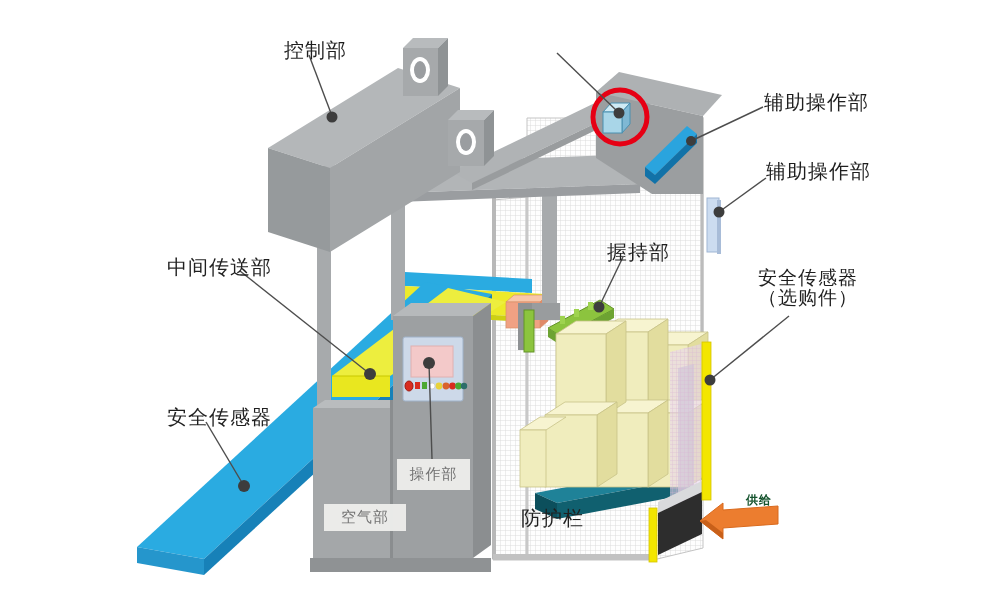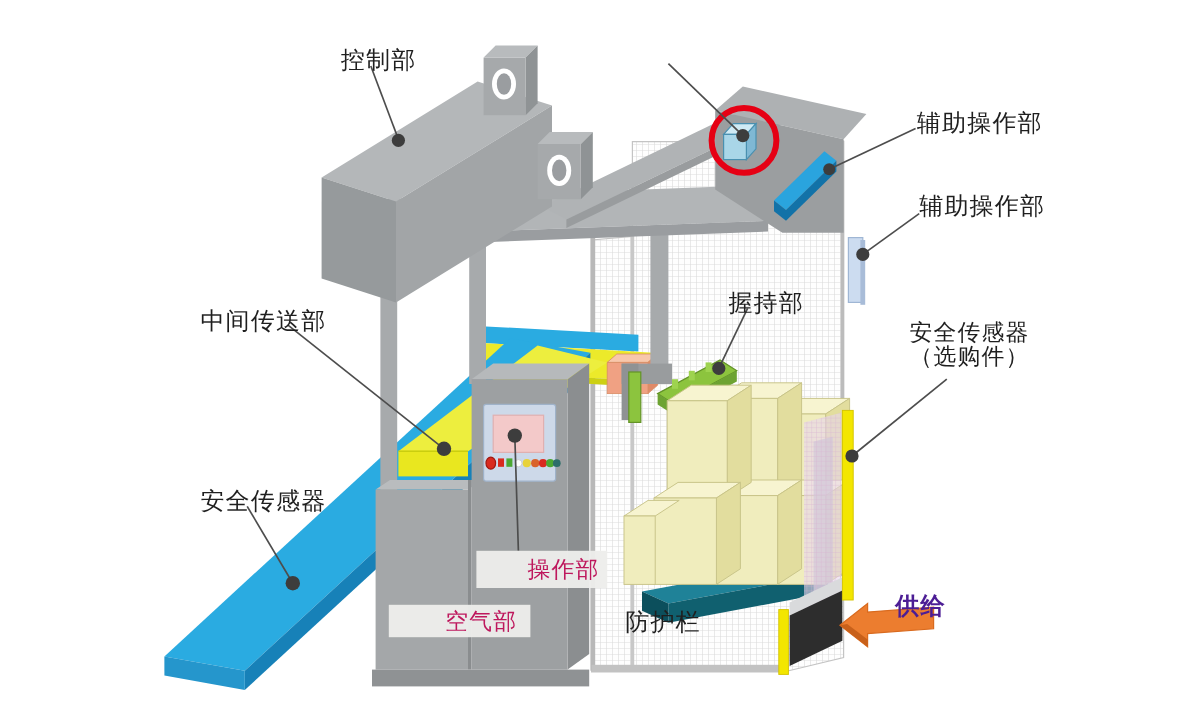--- a/index.html
+++ b/index.html
@@ -1,23 +1,23 @@
 <!DOCTYPE html>
 <html><head>
 <meta charset="utf-8">
 <style>
   html,body{margin:0;padding:0;background:#fff;}
   #stage{position:relative;width:1000px;height:600px;background:#ffffff;overflow:hidden;
          font-family:"Liberation Sans","DejaVu Sans",sans-serif;}
   #art{position:absolute;left:0;top:0;}
   .lbl{position:absolute;font-size:20px;color:#1f1f1f;white-space:nowrap;letter-spacing:1px;}
   .plate{position:absolute;background:rgba(237,237,235,0.96);display:flex;align-items:center;
-         justify-content:center;font-size:19px;color:#be185d;letter-spacing:1px;padding-left:36px;}
+         justify-content:center;font-size:15px;color:#737373;letter-spacing:1px;}
   .two-line{position:absolute;text-align:center;font-size:19px;color:#1f1f1f;line-height:20px;letter-spacing:1px;}
-  .supply{position:absolute;font-size:20px;font-weight:bold;color:#4c1d95;letter-spacing:1px;}
+  .supply{position:absolute;font-size:12px;font-weight:bold;color:#14532d;letter-spacing:1px;}
 </style>
 </head>
 <body>
 
 <div id="stage">
 
 <svg id="art" width="1000" height="600" viewBox="0 0 1000 600">
   <defs>
     <pattern id="mesh" width="5" height="5" patternUnits="userSpaceOnUse">
       <rect width="5" height="5" fill="#fefefe"></rect>

